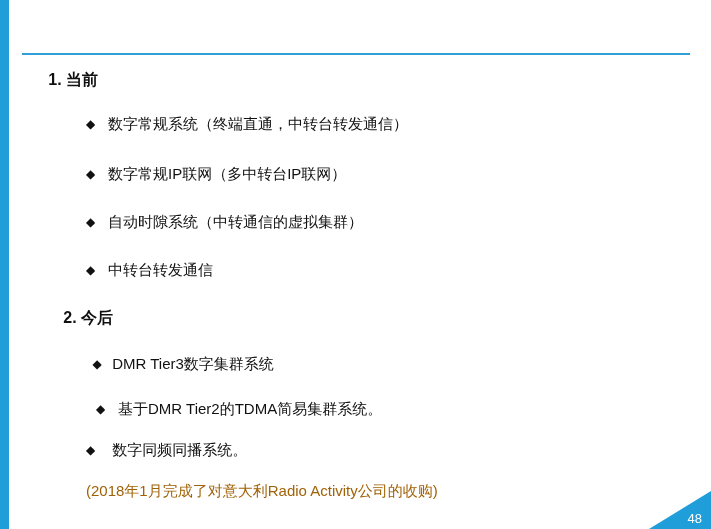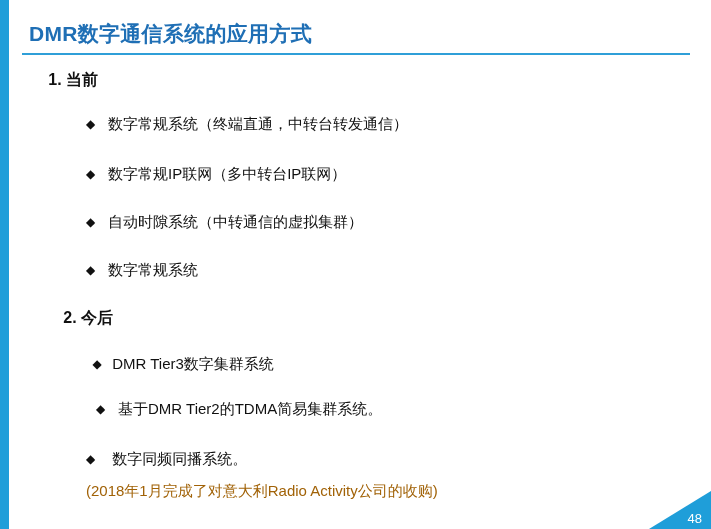--- a/index.html
+++ b/index.html
@@ -96,56 +96,55 @@
     font-family: Liberation Sans, sans-serif;
   }
 </style>
 </head>
 <body>
 
 <div class="slide">
 
   <div class="left-bar"></div>
 
-  <div class="slide-title">DMR数字通信系统的应用方式</div>
   <div class="title-rule"></div>
 
   <div class="heading" style="left:44px; top:70px;">
     <span class="num">1.</span><span>当前</span>
   </div>
 
   <div class="bullet" style="left:86px; top:115px;">
     <span class="dia">◆</span><span>数字常规系统（终端直通，中转台转发通信）</span>
   </div>
 
   <div class="bullet" style="left:86px; top:213px;">
     <span class="dia">◆</span><span>自动时隙系统（中转通信的虚拟集群）</span>
   </div>
 
   <div class="bullet" style="left:86px; top:165px;">
     <span class="dia">◆</span><span>数字常规IP联网（多中转台IP联网）</span>
   </div>
 
   <div class="bullet" style="left:86px; top:261px;">
-    <span class="dia">◆</span><span>数字常规系统</span>
+    <span class="dia">◆</span><span>中转台转发通信</span>
   </div>
 
   <div class="heading" style="left:59px; top:308px;">
     <span class="num">2.</span><span>今后</span>
   </div>
 
   <div class="bullet" style="left:86px; top:355px;text-align:center;">
     <span class="dia">◆</span><span> DMR Tier3数字集群系统</span>
   </div>
 
   <div class="bullet" style="left:96px; top:400px;">
     <span class="dia">◆</span><span>基于DMR Tier2的TDMA简易集群系统。</span>
   </div>
 
-  <div class="bullet" style="left:86px; top:450px;">
+  <div class="bullet" style="left:86px; top:441px;">
     <span class="dia">◆</span><span> 数字同频同播系统。</span>
   </div>
 
   <div class="plain" style="left:86px; top:482px;">(2018年1月完成了对意大利Radio Activity公司的收购)</div>
 
   <div class="page-corner"></div>
   <div class="page-num">48</div>
 
 </div>
 

